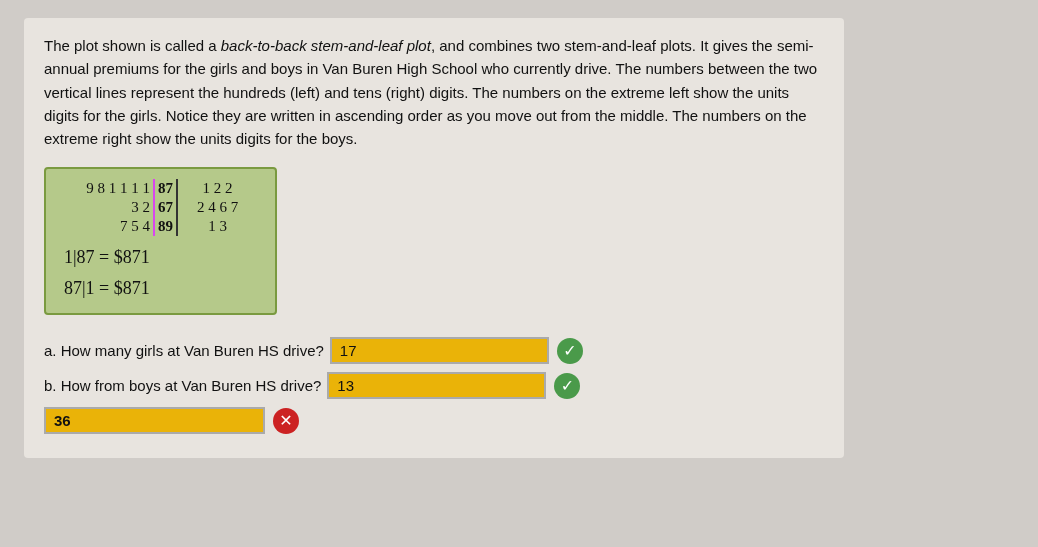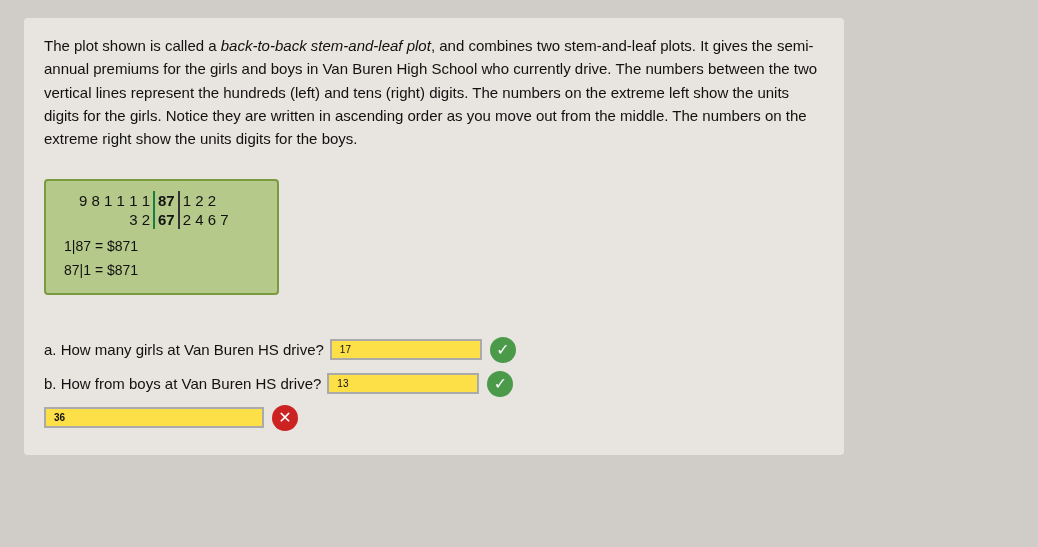--- a/index.html
+++ b/index.html
@@ -13,83 +13,83 @@
       color: #111;
     }
     .content-area {
       background: #e8e4df;
       border-radius: 4px;
       padding: 16px 20px 16px 20px;
       max-width: 820px;
     }
     .paragraph {
       line-height: 1.55;
-      margin-bottom: 29px;
+      margin-bottom: 17px;
       font-size: 15px;
     }
     .paragraph em, em {
       font-style: italic;
     }
     .stem-table-wrapper {
       background: #b5c98a;
       border: 2px solid #7a9a40;
       border-radius: 4px;
       display: inline-block;
       padding: 10px 18px 10px 18px;
       margin-bottom: 14px;
-      font-family: Liberation Sans, sans-serif;
+      font-family: Liberation Serif, serif;
       font-size: 15px;
     }
     .stem-table {
       border-collapse: collapse;
     }
     .stem-table td {
       padding: 1px 3px;
       white-space: nowrap;
     }
     .cell-girls {
       text-align: right;
       min-width: 90px;
       padding-right: 4px;
     }
     .cell-stem {
       text-align: center;
-      border-left: 2px solid #15803d;
+      border-left: 2px solid #d946ef;
       border-right: 2px solid #333;
       padding: 0 5px;
       font-weight: bold;
     }
     .cell-boys {
-      text-align: left;
+      text-align: center;
       min-width: 80px;
       padding-left: 4px;
     }
     .legend-row {
       margin-top: 6px;
-      font-size: 14px;
+      font-size: 18px;
       line-height: 1.7;
     }
     .qa-section {
-      margin-top: 28px;
+      margin-top: 8px;
     }
     .qa-row {
       display: flex;
       align-items: center;
       margin-bottom: 8px;
       font-size: 15px;
     }
     .qa-label {
       flex: 0 0 auto;
       margin-right: 6px;
     }
     .qa-input {
       border: 2px solid #aaa;
-      background: #fde047;
+      background: #eab308;
       padding: 3px 8px;
-      font-size: 10px;
+      font-size: 15px;
       min-width: 140px;
       color: #111;
       font-family: Arial, sans-serif;
     }
     .qa-input-wide {
       min-width: 220px;
       font-weight: bold;
     }
     .icon-check {
       display: inline-flex;
@@ -130,20 +130,25 @@
           <tr>
     <td class="cell-girls">9 8 1 1 1 1</td>
     <td class="cell-stem">87</td>
     <td class="cell-boys">1 2 2</td>
   </tr>
           <tr>
     <td class="cell-girls">3 2</td>
     <td class="cell-stem">67</td>
     <td class="cell-boys">2 4 6 7</td>
   </tr>
+          <tr>
+    <td class="cell-girls">7 5 4</td>
+    <td class="cell-stem">89</td>
+    <td class="cell-boys">1 3</td>
+  </tr>
         </tbody>
     </table>
     <div class="legend-row">
       <div id="legend-lines">
           <div>1|87 = $871</div>
           <div>87|1 = $871</div>
         </div>
     </div>
   </div>
 

